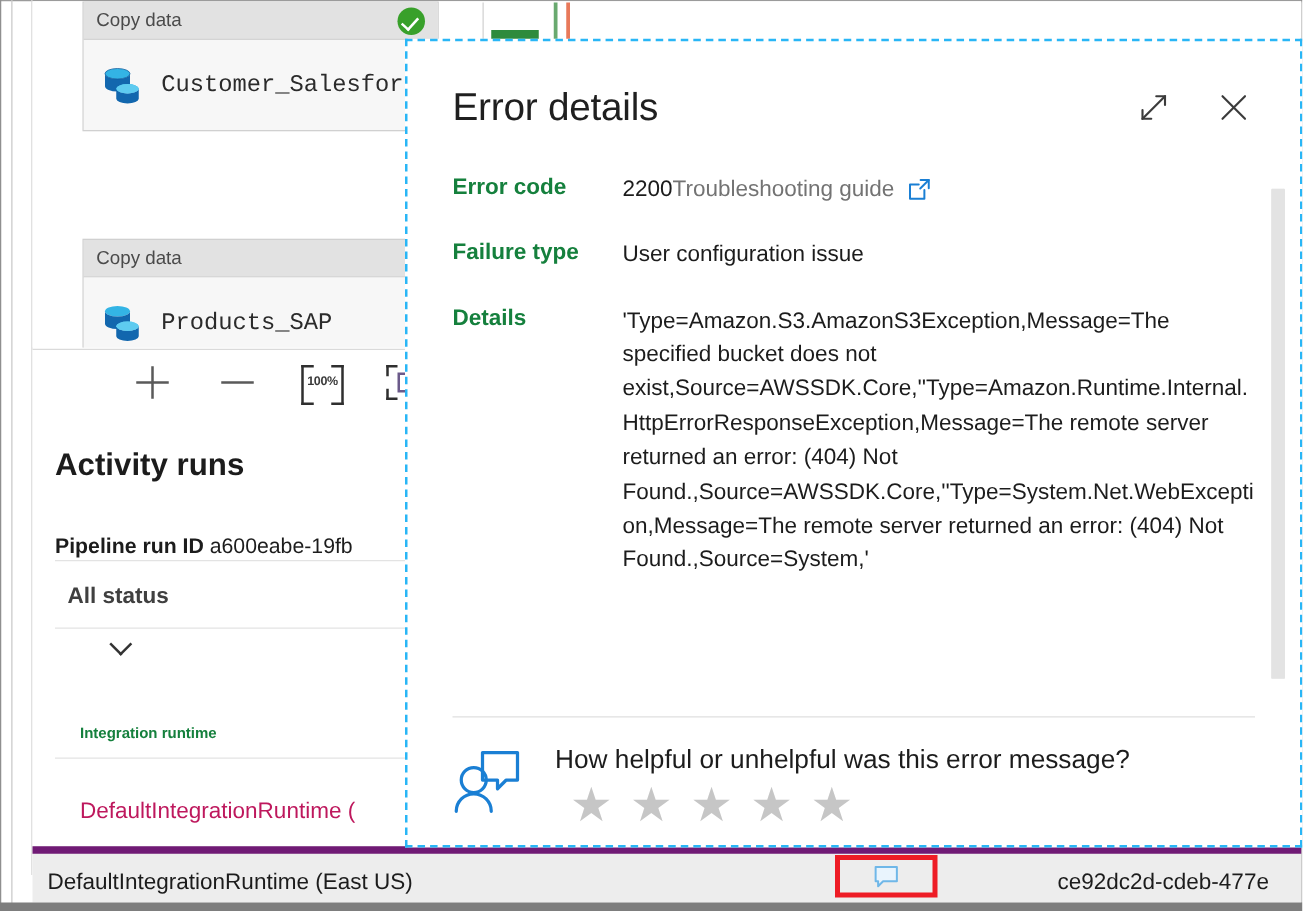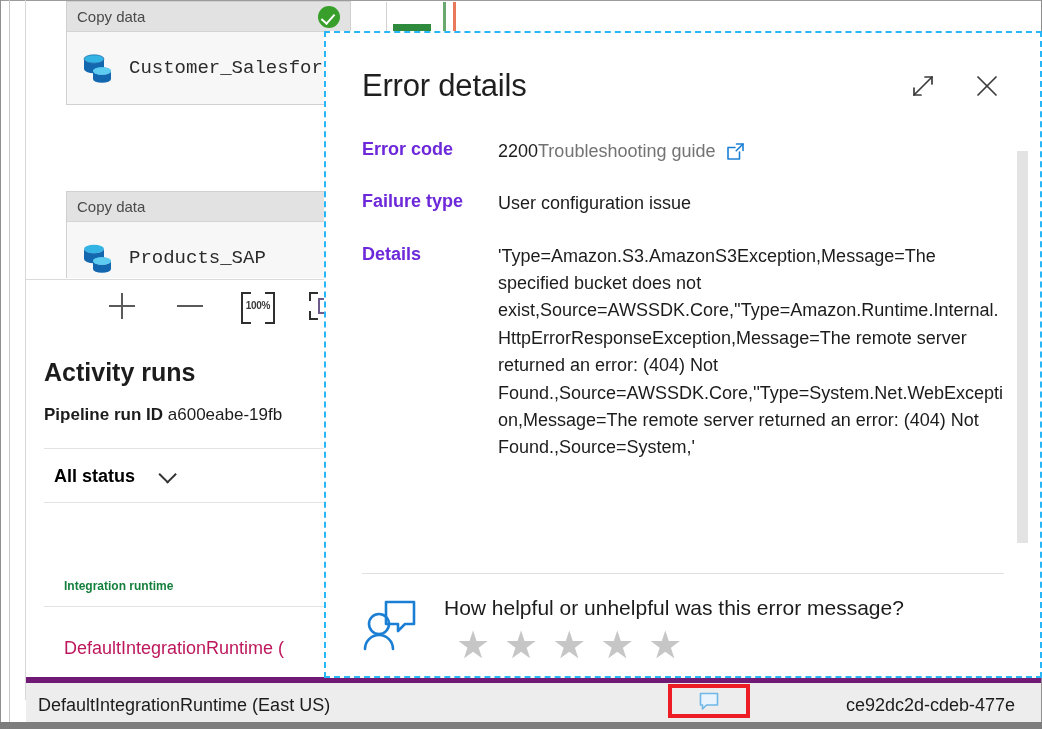--- a/index.html
+++ b/index.html
@@ -150,37 +150,38 @@
     position: absolute;
     left: 26px; top: 331px;
     width: 1015px; height: 398px;
     background: #ffffff;
   }
   .activity-title {
     position: absolute; left: 18px; top: 27px;
     font-size: 25px; font-weight: bold; color: #1c1c1c;
   }
   .run-id-row {
-    position: absolute; left: 18px; top: 74px;
+    position: absolute; left: 18px; top: 96px;
     font-size: 17px; color: #1c1c1c;
     white-space: nowrap;
   }
   .run-id-row .lbl { font-weight: bold; }
   .run-id-row .val { font-weight: normal; color: #1c1c1c; }
 
   .hrule { position:absolute; left: 18px; width: 960px; height:1px; background:#e3e3e3; }
   .hr1 { top: 117px; }
   .hr2 { top: 171px; }
   .hr3 { top: 275px; }
 
   .status-filter {
     position: absolute; left: 28px; top: 135px;
     display: flex; align-items: center; gap: 24px;
-    font-size: 18px; font-weight: bold; color: #000000;
+    font-size: 18px; font-weight: bold; color: #404040;
     cursor: pointer;
+    flex-direction: column;
   }
   .chev {
     width: 13px; height: 13px;
     border-right: 2px solid #333; border-bottom: 2px solid #333;
     transform: rotate(45deg) translateY(-3px);
   }
 
   .showing-row {
     position: absolute; left: 40px; top: 192px;
     font-size: 18px; color: #1c1c1c;
@@ -263,21 +264,21 @@
   }
   .field-row {
     display: flex;
     margin-bottom: 25px;
   }
   .field-label {
     width: 136px;
     flex: none;
     font-size: 18px;
     font-weight: bold;
-    color: #6d28d9;
+    color: #15803d;
     padding-top: 1px;
   }
   .field-value {
     font-size: 18px;
     color: #1c1c1c;
     line-height: 1.52;
   }
   .field-value.code { display: flex; align-items: center; }
   .link {
     color: #737373;

